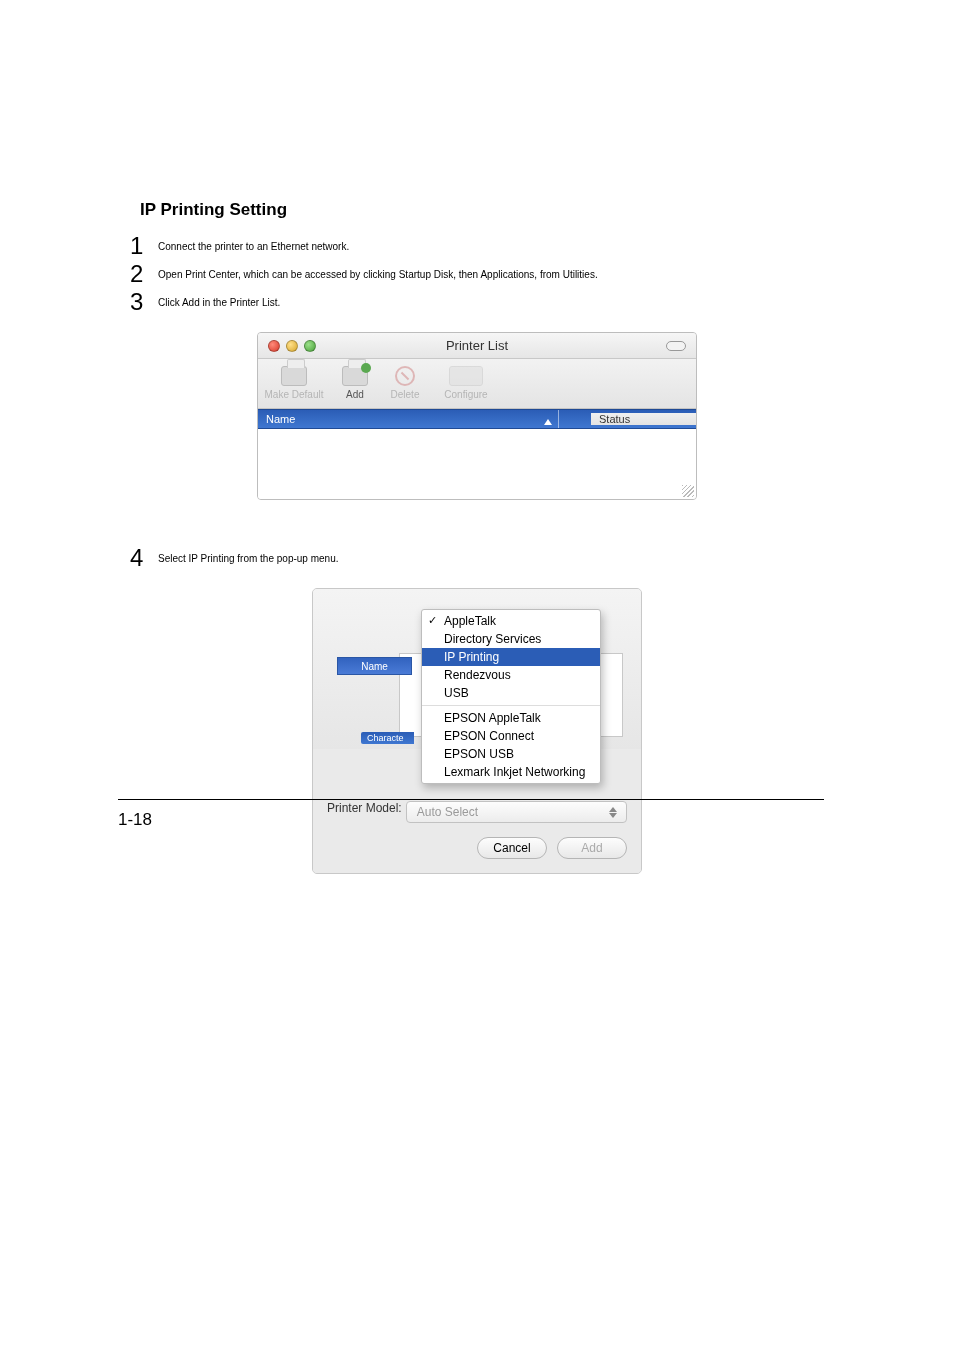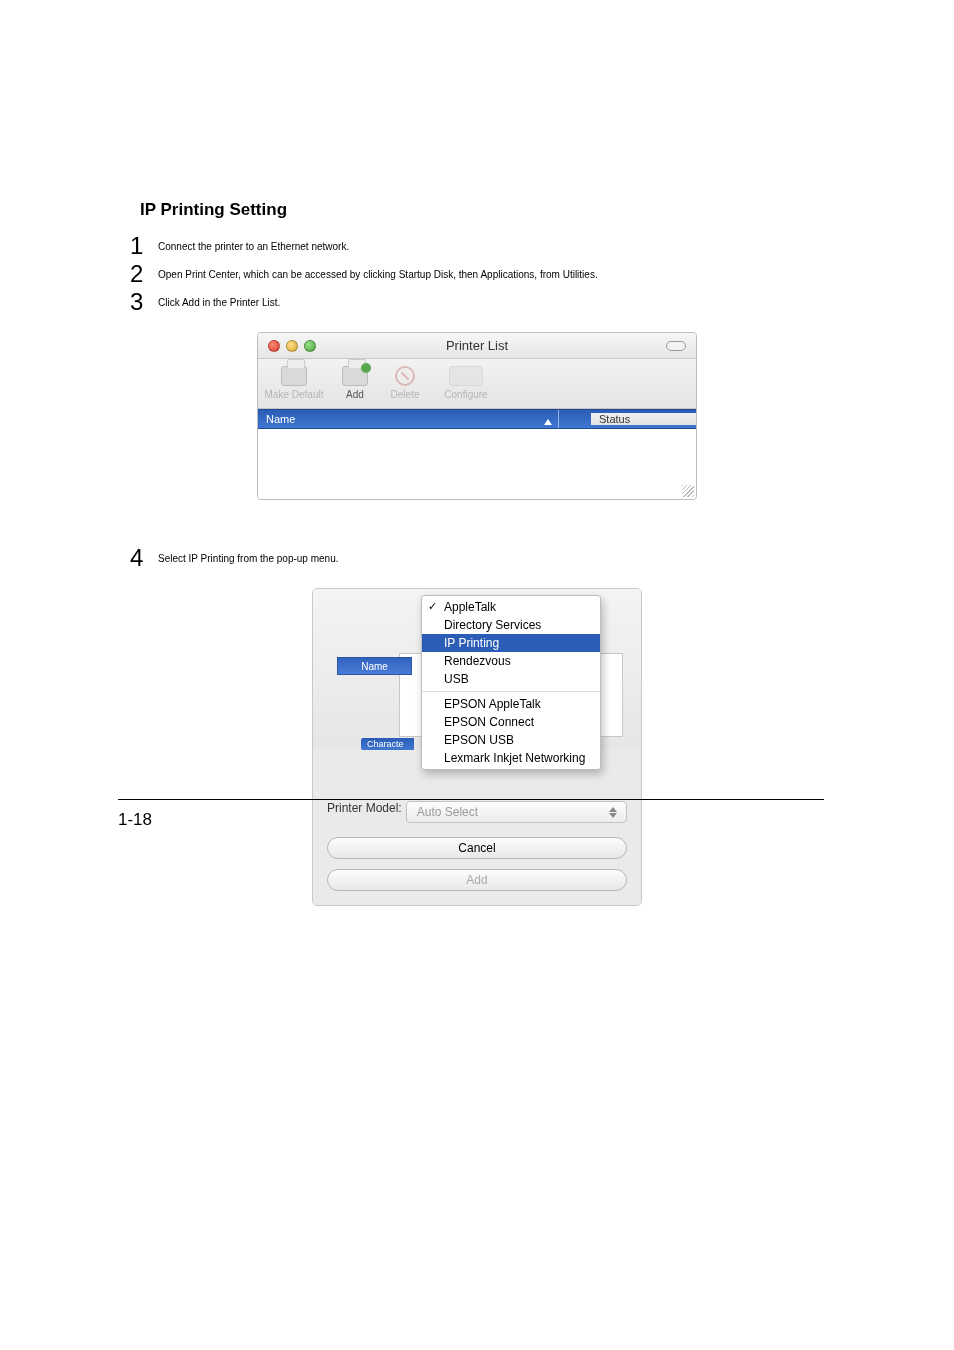--- a/index.html
+++ b/index.html
@@ -38,36 +38,36 @@
   .col-name { width: 300px; padding-left: 8px; position: relative; }
   .col-name .sorter { position: absolute; right: 6px; top: 6px; width: 0; height: 0; border-left: 4px solid transparent; border-right: 4px solid transparent; border-bottom: 6px solid #fff; }
   .col-div { width: 1px; background: rgba(255,255,255,.5); height: 100%; }
   .col-status { flex: 1; padding-left: 8px; background: linear-gradient(#f0f0f0,#e3e3e3); color:#333;margin-left:32px; }
   .listbody { height: 70px; background: #fff; position: relative; }
   .listbody:after { content:""; position:absolute; right:2px; bottom:2px; width:12px; height:12px; background: repeating-linear-gradient(135deg,#bbb 0 1px,transparent 1px 3px); }
 
   
   .win2 { width: 330px; background: #eaeaea; border: 1px solid #c8c8c8; border-radius: 5px; padding: 0; overflow: hidden; position: relative; }
   .sheet-top { height: 160px; background: linear-gradient(#f4f4f4,#e6e6e6); position: relative; }
-  .popup { position: absolute; left: 108px; top: 6px; width: 180px; background: #fff; border: 1px solid #bdbdbd; border-radius: 3px; box-shadow: 2px 4px 8px rgba(0,0,0,.25); font-size: 12px; padding: 2px 0; }
+  .popup { position: absolute; left: 108px; top: 20px; width: 180px; background: #fff; border: 1px solid #bdbdbd; border-radius: 3px; box-shadow: 2px 4px 8px rgba(0,0,0,.25); font-size: 12px; padding: 2px 0; }
   .popup .mi { padding: 2px 12px 2px 22px; position: relative; white-space: nowrap; }
   .popup .mi.check:before { content: "\2713"; position: absolute; left: 6px; top: 2px; font-size: 11px; }
   .popup .mi.sel { background: #2b5db6; color: #fff; }
   .popup .sep { height: 1px; background: #ddd; margin: 3px 0; }
   .namebox { position: absolute; left: 24px; top: 68px; width: 75px; height: 18px; background: linear-gradient(#3263bf,#4a7bd6); color: #fff; font-size: 10px; display:flex; align-items:center; justify-content:center; border:1px solid #2a56a5; }
-  .charlabel { position: absolute; left: 48px; top: 149px; font-size: 9px; color: #1f4a95; background: linear-gradient(#2b5db6,#3f77d1); color:#fff; padding: 1px 10px 1px 6px; border-radius:2px 0 0 2px; }
+  .charlabel { position: absolute; left: 48px; top: 143px; font-size: 9px; color: #1f4a95; background: linear-gradient(#2b5db6,#3f77d1); color:#fff; padding: 1px 10px 1px 6px; border-radius:2px 0 0 2px; }
   .sheet-body { padding: 10px 14px 14px 14px; background: #eaeaea; }
   .pm-row { display: flex; align-items: flex-start; gap: 4px; margin-bottom: 14px; margin-top: 42px; }
   .pm-label { font-size: 12px; color: #333; }
   .pm-select { flex: 1; height: 22px; background: linear-gradient(#fdfdfd,#ececec); border: 1px solid #c2c2c2; border-radius: 4px; display:flex; align-items:center; justify-content:space-between; padding: 0 6px 0 10px; font-size: 12px; color: #9a9a9a; }
   .stepper { width: 14px; display:flex; flex-direction:column; gap:1px; }
   .stepper span { display:block; width:0; height:0; border-left:4px solid transparent; border-right:4px solid transparent; margin:0 auto; }
   .stepper .up { border-bottom: 5px solid #888; }
   .stepper .dn { border-top: 5px solid #888; }
-  .btn-row { display: flex; justify-content: flex-end; gap: 10px; flex-direction: column; }
+  .btn-row { display: flex; justify-content: flex-end; gap: 10px; }
   .aq-btn { min-width: 70px; height: 22px; border: 1px solid #b5b5b5; border-radius: 11px; background: linear-gradient(#fdfdfd,#e8e8e8); font-size: 12px; display:flex; align-items:center; justify-content:center; }
   .aq-btn.dis { color: #aaa; }
 
   .footer { position: absolute; bottom: 130px; left: 118px; right: 130px; border-top: 1px solid #000; padding-top: 10px; display: flex; justify-content: space-between; font-size: 17px; }
 
   .inner-frame { position:absolute; left:86px; top:64px; width:224px; height:84px; border:1px solid #c8c8c8; background:#fff; }
 </style>
 </head>
 <body>
 

